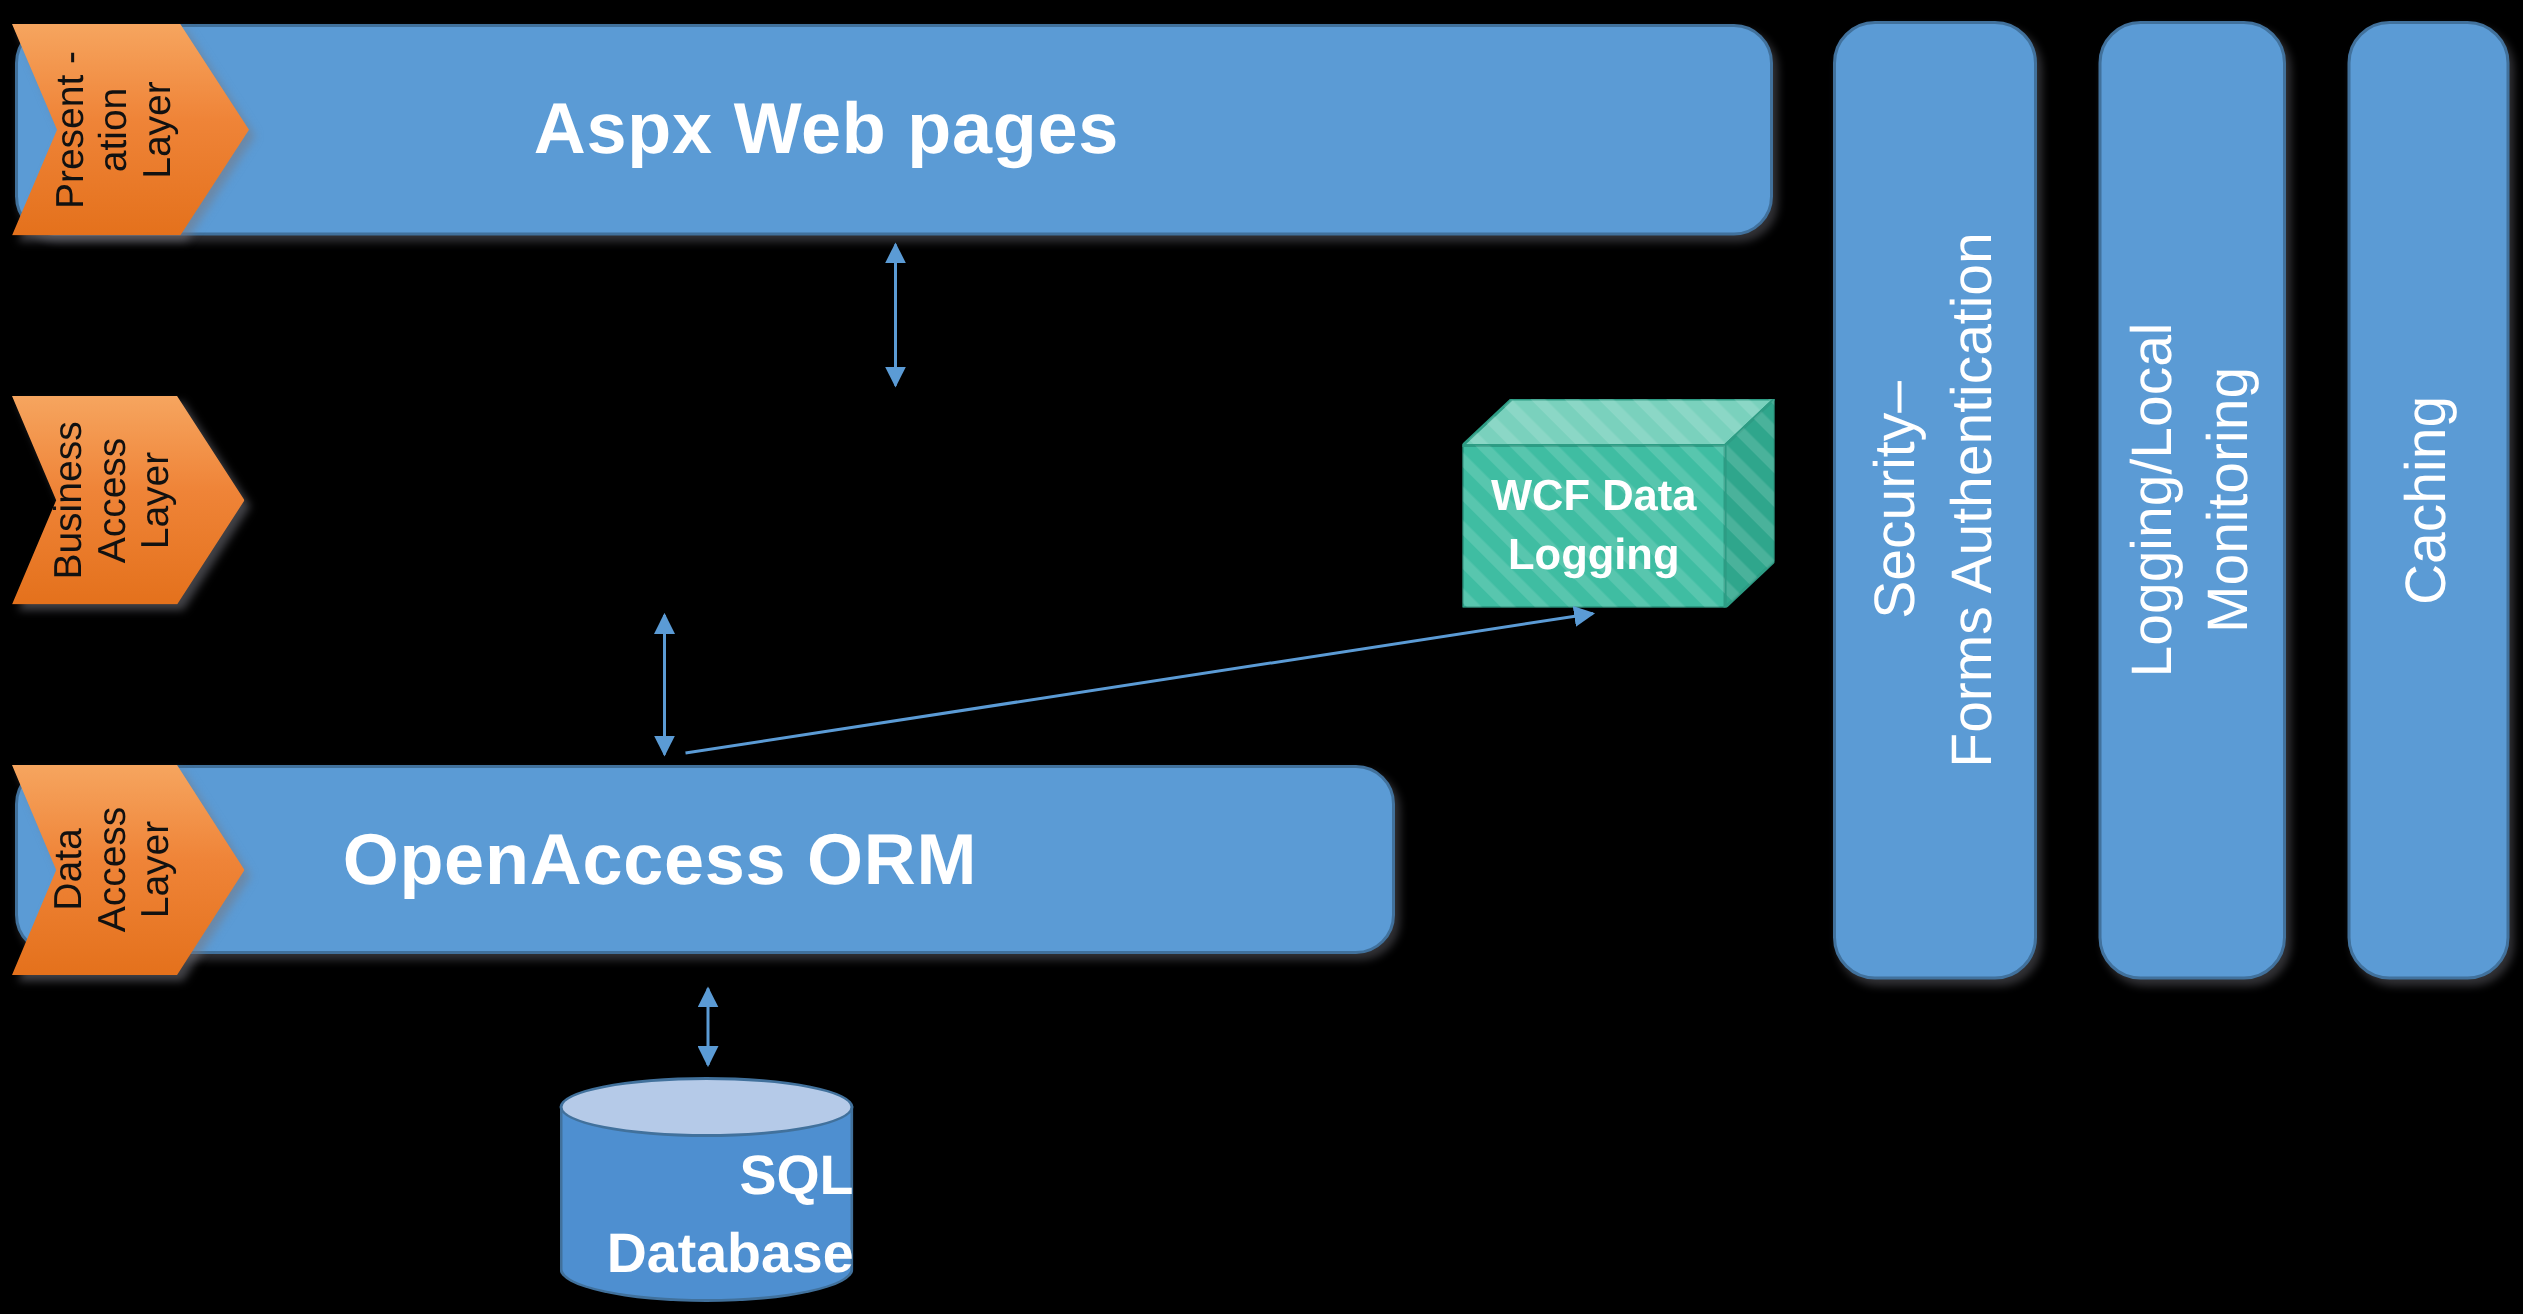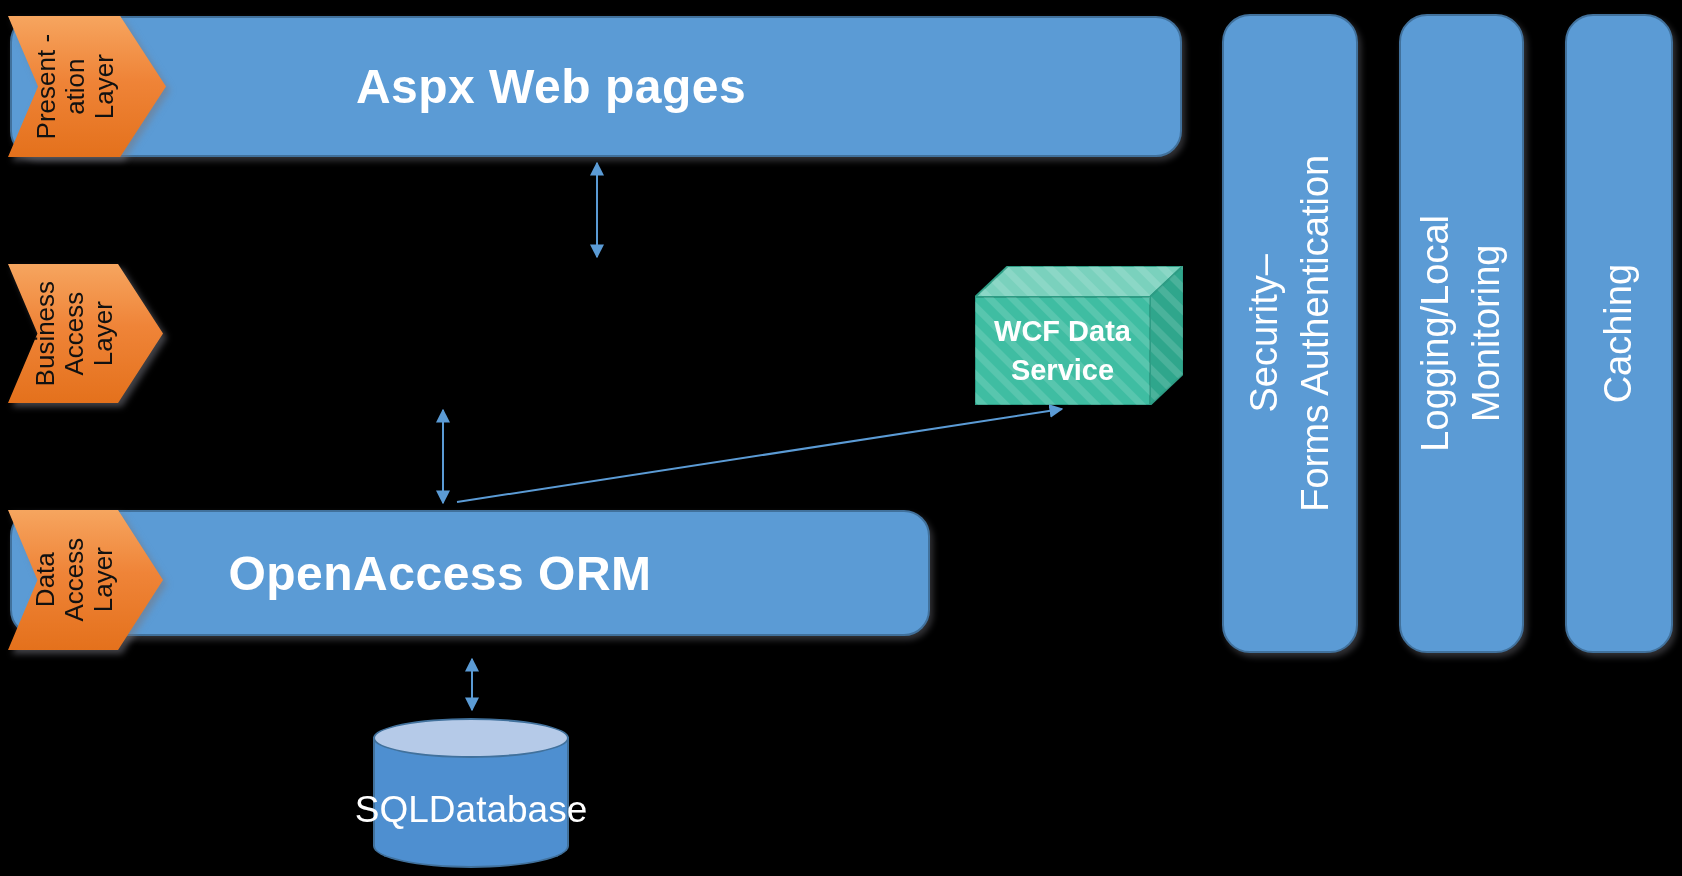--- a/index.html
+++ b/index.html
@@ -67,22 +67,22 @@
     position:absolute;left:373px;top:737px;width:196px;height:131px;
     background:#4e8fd0;border:2.5px solid #41719c;border-top:none;box-sizing:border-box;
     border-radius:0 0 50% 50% / 0 0 22px 22px;
   }
   .cyl-top{
     position:absolute;left:373px;top:718px;width:196px;height:40px;
     background:#b5cae8;border:2.5px solid #41719c;box-sizing:border-box;border-radius:50%;
   }
   .cyl-label{
     position:absolute;left:373px;top:756px;width:196px;height:108px;
-    display:flex;flex-direction:row;align-items:center;justify-content:center;
-    color:#fff;font-weight:normal;font-size:37px;line-height:1.4;text-align:center;
+    display:flex;flex-direction:column;align-items:flex-end;justify-content:center;
+    color:#fff;font-weight:bold;font-size:37px;line-height:1.4;text-align:center;
   }
   
   #arrows{position:absolute;left:0;top:0;width:1682px;height:876px;pointer-events:none;}
 </style>
 </head>
 <body>
 
 <div class="canvas">
 
   <div class="hbar" id="bar1">
@@ -150,21 +150,21 @@
     </defs>
     <polygon points="0,31 33,0 208,0 175,31" fill="#7ad1bd" stroke="#2d9c84" stroke-width="2"></polygon>
     <polygon points="0,31 33,0 208,0 175,31" fill="url(#gstripe)"></polygon>
     <polygon points="175,31 208,0 208,108 175,139" fill="#2fa68c" stroke="#2d9c84" stroke-width="2"></polygon>
     <polygon points="175,31 208,0 208,108 175,139" fill="url(#gstripe)"></polygon>
     <polygon points="0,31 175,31 175,139 0,139" fill="#3fbda2" stroke="#2d9c84" stroke-width="2"></polygon>
     <polygon points="0,31 175,31 175,139 0,139" fill="url(#gstripe)"></polygon>
   </svg>
   <div id="cube-label">
     <div>WCF Data</div>
-    <div>Service</div>
+    <div>Logging</div>
   </div>
 
   <div class="cyl-body"></div>
   <div class="cyl-top"></div>
   <div class="cyl-label">
     <div>SQL</div>
     <div>Database</div>
   </div>
 
   <svg id="arrows" width="1682" height="876" viewBox="0 0 1682 876">

